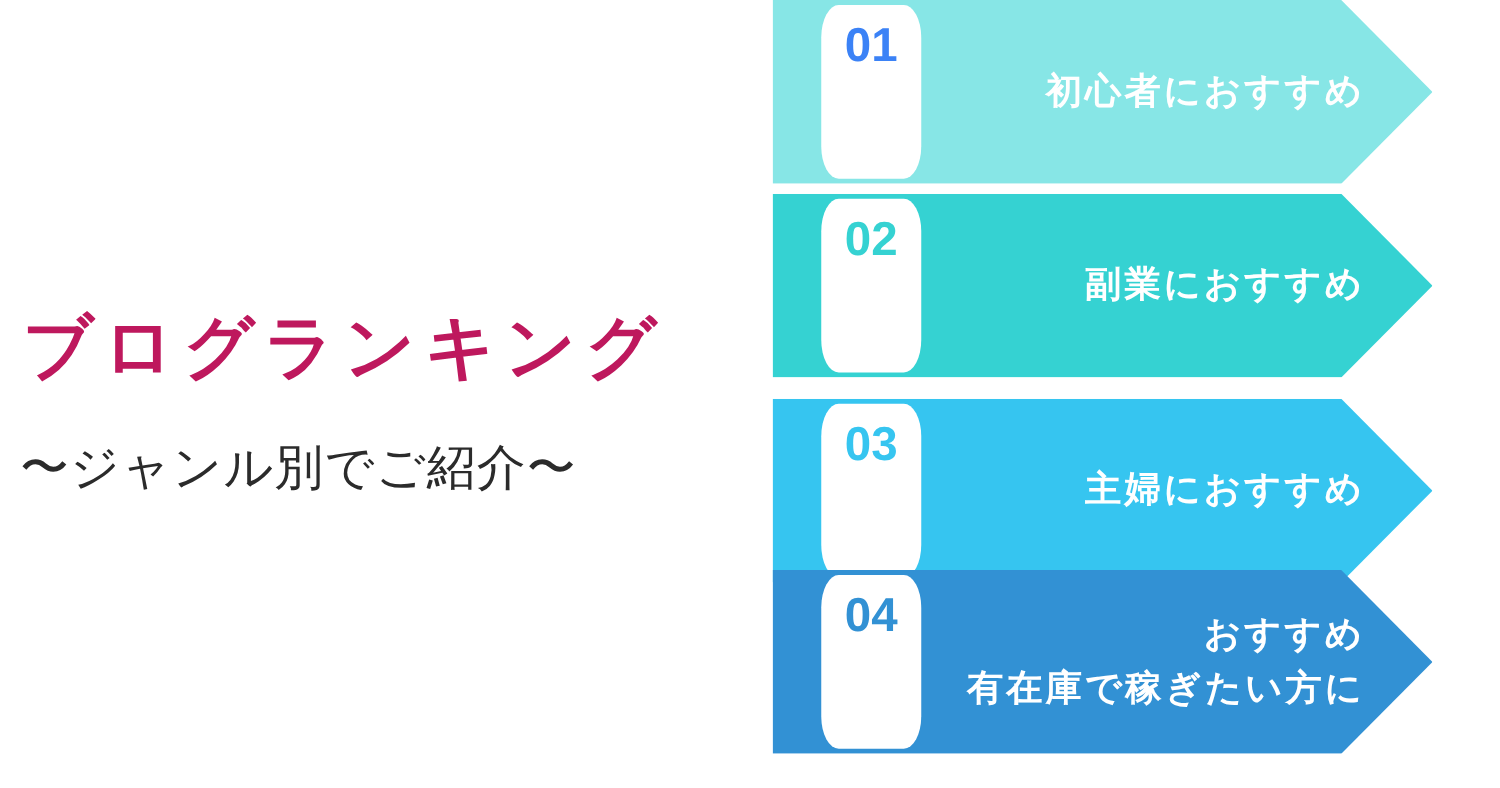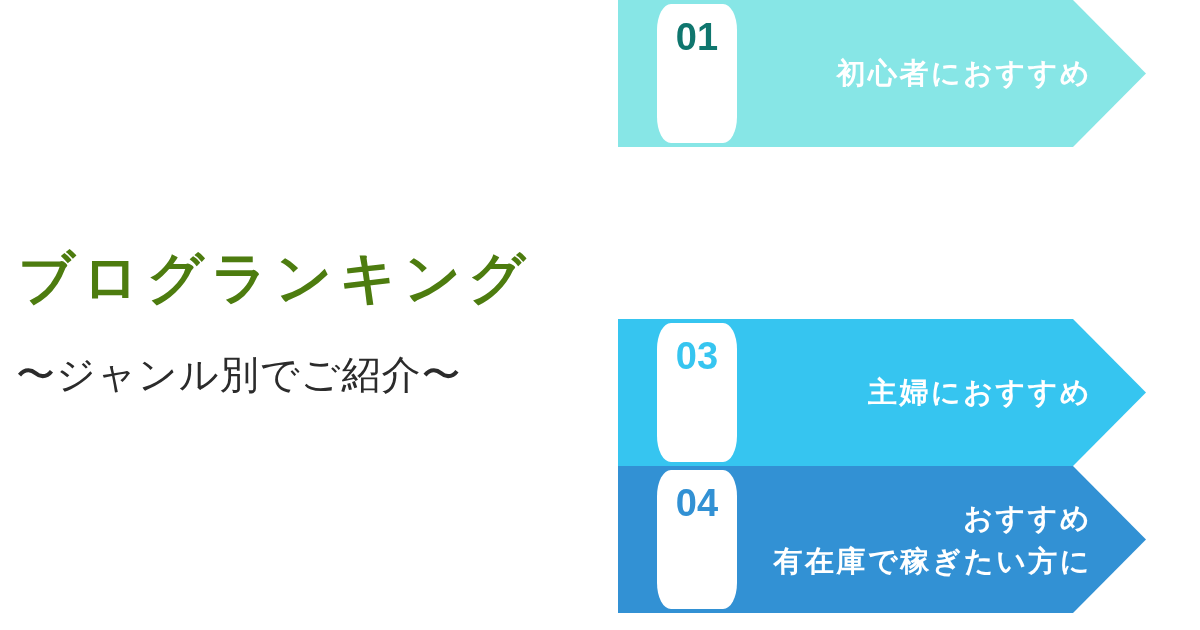--- a/index.html
+++ b/index.html
@@ -118,44 +118,53 @@
   }
   .banner-label .line {
     white-space: nowrap;
     text-align: right;
   }
 
   
   .b1 { top: 0px;   }
   .b2 { top: 155px; }
   .b3 { top: 319px; }
-  .b4 { top: 466px; }
+  .b4 { top: 456px; }
 </style>
 </head>
 <body style="background: rgb(255, 255, 255);">
 
 <div class="stage">
 
   <div class="left-block">
-    <div class="main-title" style="color: #4d7c0f; text-align: center;">ブログランキング</div>
+    <div class="main-title" style="color: #be185d; text-align: center;">ブログランキング</div>
     <div class="sub-title" style="color: rgb(43, 43, 43);">〜ジャンル別でご紹介〜</div>
   </div>
 
   <div class="banners">
 
     <div class="banner b1">
       <div class="banner-shape" style="background: rgb(135, 230, 230);"></div>
       <div class="badge">
-        <div class="badge-num" style="color: #0f766e;">01</div>
+        <div class="badge-num" style="color: #3b82f6;">01</div>
       </div>
       <div class="banner-label" style="color: rgb(255, 255, 255);">
         <span class="line">初心者におすすめ</span>
       </div>
     </div>
 
+    <div class="banner b2">
+      <div class="banner-shape" style="background: rgb(53, 210, 210);"></div>
+      <div class="badge">
+        <div class="badge-num" style="color: rgb(53, 210, 210);">02</div>
+      </div>
+      <div class="banner-label" style="color: rgb(255, 255, 255);">
+        <span class="line">副業におすすめ</span>
+      </div>
+    </div>
 
     <div class="banner b3">
       <div class="banner-shape" style="background: rgb(54, 197, 240);"></div>
       <div class="badge">
         <div class="badge-num" style="color: rgb(54, 197, 240);">03</div>
       </div>
       <div class="banner-label" style="color: rgb(255, 255, 255);">
         <span class="line">主婦におすすめ</span>
       </div>
     </div>

